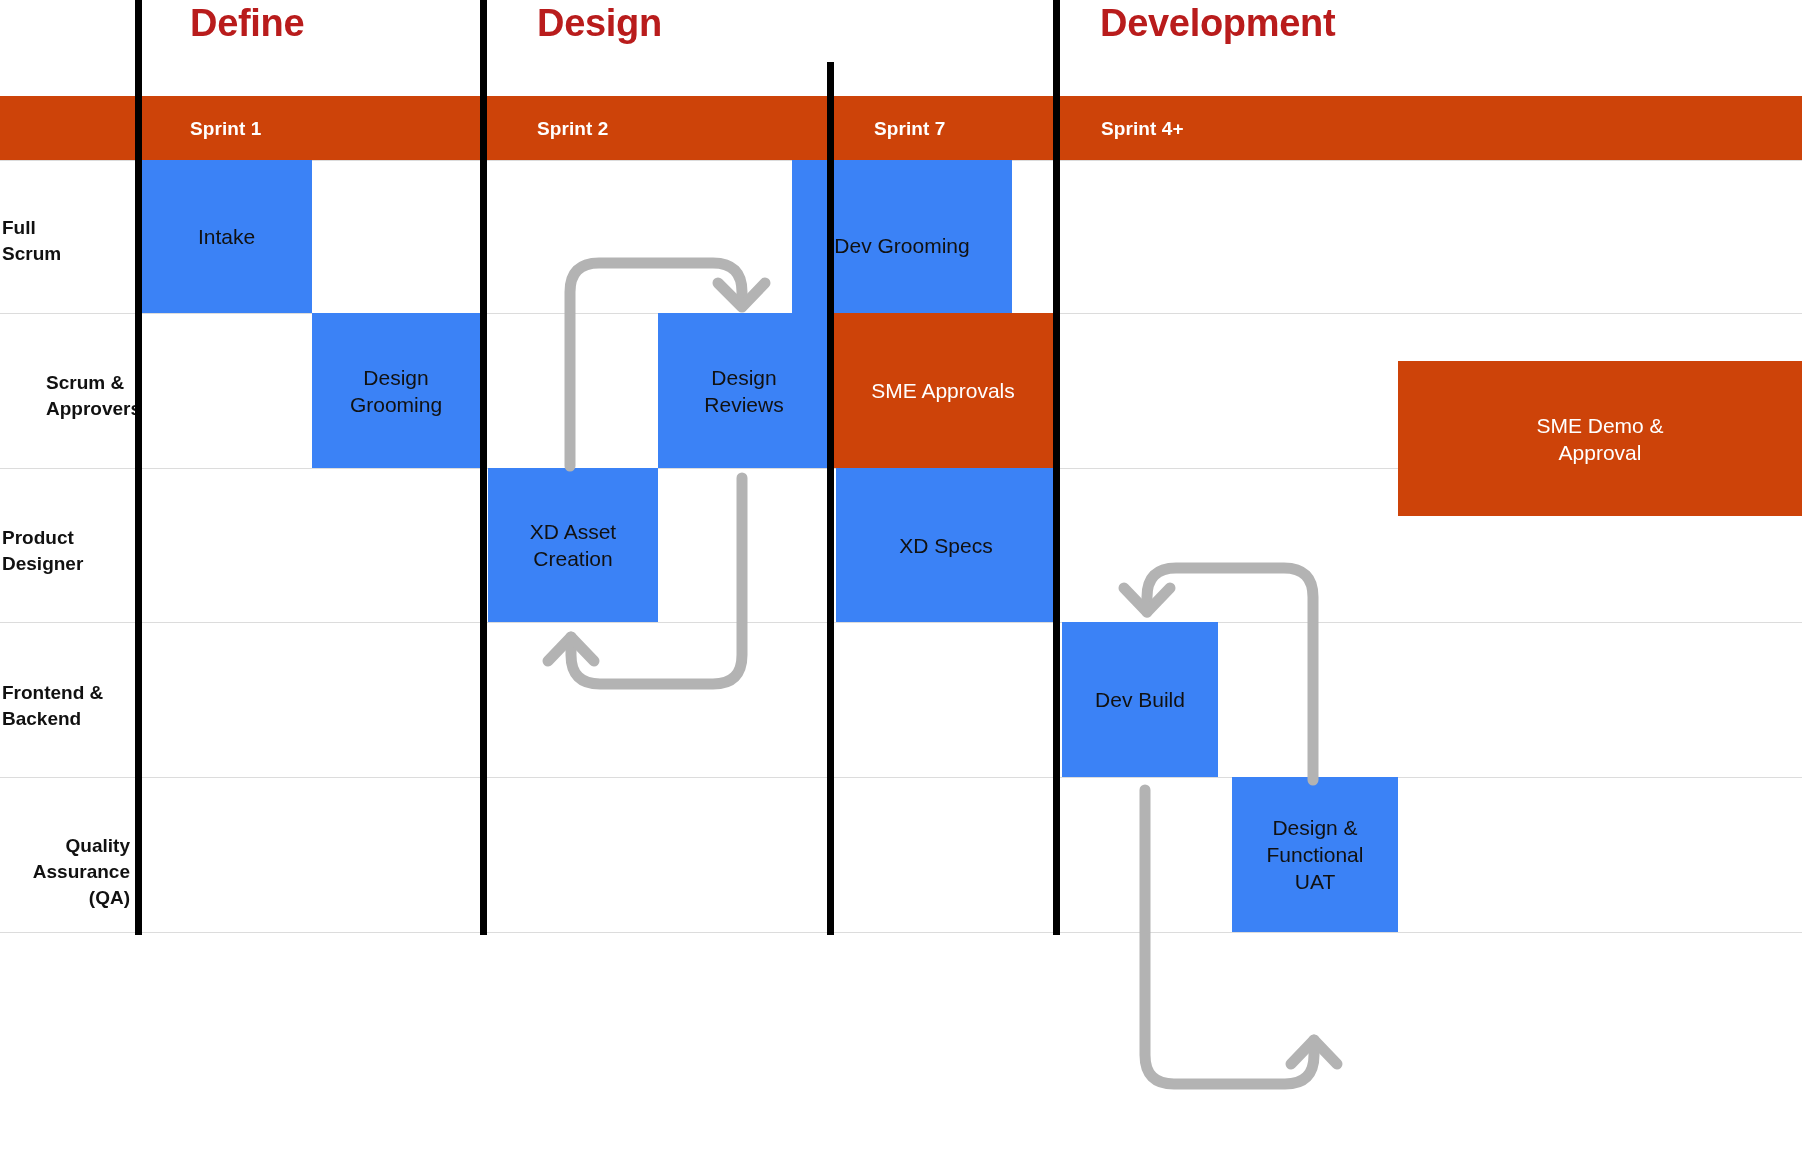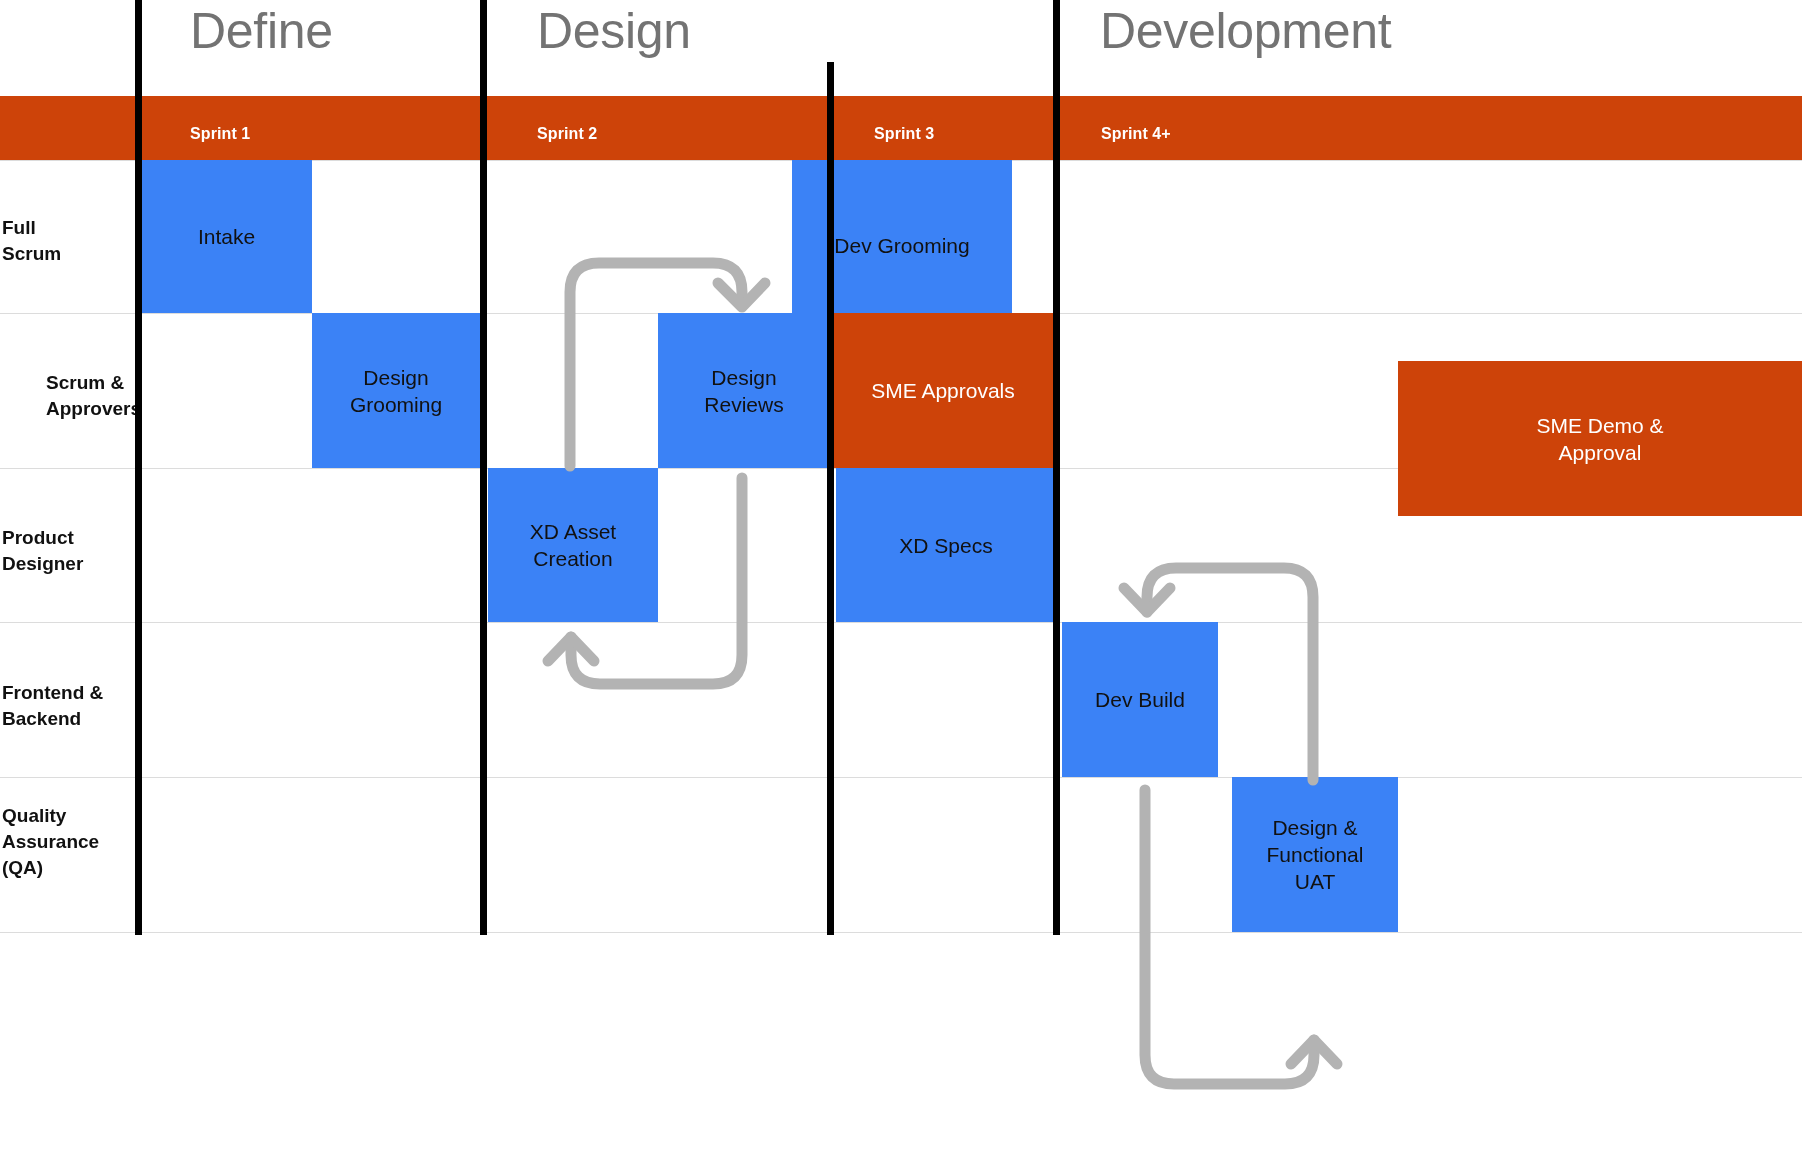--- a/index.html
+++ b/index.html
@@ -11,38 +11,38 @@
     position:relative;
     overflow:hidden;
     color:#111;
     -webkit-font-smoothing:antialiased;
   }
   #board { position:absolute; inset:0; }
 
   
   .phase-title{
     position:absolute;
-    font-size:50px;
-    font-weight:normal;
-    color:#737373;
+    font-size:38px;
+    font-weight:bold;
+    color:#b91c1c;
     letter-spacing:-0.3px;
     white-space:nowrap;
   }
 
   
   .sprint-band{
     position:absolute;
     left:0; width:1802px;
     top:96px; height:64px;
     background:#CD4309;
   }
   .sprint-label{
     position:absolute;
-    top:125px;
-    font-size:16px;
+    top:118px;
+    font-size:19px;
     font-weight:bold;
     color:#ffffff;
     white-space:nowrap;
     letter-spacing:0.1px;
   }
 
   
   .row-sep{
     position:absolute;
     left:0; width:1802px;
@@ -97,21 +97,21 @@
 
 <div id="board">
 
   <div class="phase-title" style="left:190px; top:2px;">Define</div>
   <div class="phase-title" style="left:537px; top:2px;">Design</div>
   <div class="phase-title" style="left:1100px; top:2px;">Development</div>
 
   <div class="sprint-band"></div>
   <div class="sprint-label" style="left:190px;">Sprint 1</div>
   <div class="sprint-label" style="left:537px;">Sprint 2</div>
-  <div class="sprint-label" style="left:874px;">Sprint 3</div>
+  <div class="sprint-label" style="left:874px;">Sprint 7</div>
   <div class="sprint-label" style="left:1101px;">Sprint 4+</div>
 
   <div class="row-sep" style="top:160px;"></div>
   <div class="row-sep" style="top:313px;"></div>
   <div class="row-sep" style="top:468px;"></div>
   <div class="row-sep" style="top:622px;"></div>
   <div class="row-sep" style="top:777px;"></div>
   <div class="row-sep" style="top:932px;"></div>
 
   <div class="cell gray" style="left:141px; top:160px; width:171px; height:153px;">Intake</div>
@@ -141,21 +141,21 @@
 UAT</div>
 
   <div class="row-label" style="top:215px;">Full
 Scrum</div>
   <div class="row-label" style="top:370px;margin-left:44px;">Scrum &amp;
 Approvers</div>
   <div class="row-label" style="top:525px;">Product
 Designer</div>
   <div class="row-label" style="top:680px;">Frontend &amp;
 Backend</div>
-  <div class="row-label" style="top:803px;">Quality
+  <div class="row-label" style="top:833px;text-align:right;">Quality
 Assurance
 (QA)</div>
 
   <div class="phase-divider" style="left:135px; top:0px; height:935px;"></div>
   <div class="phase-divider" style="left:480px; top:0px; height:935px;"></div>
   <div class="phase-divider" style="left:827px; top:62px; height:873px;"></div>
   <div class="phase-divider" style="left:1053px; top:0px; height:935px;"></div>
 
   <svg id="arrows" viewBox="0 0 1802 1172">
     <g fill="none" stroke="#B3B3B3" stroke-width="11" stroke-linecap="round" stroke-linejoin="round">

